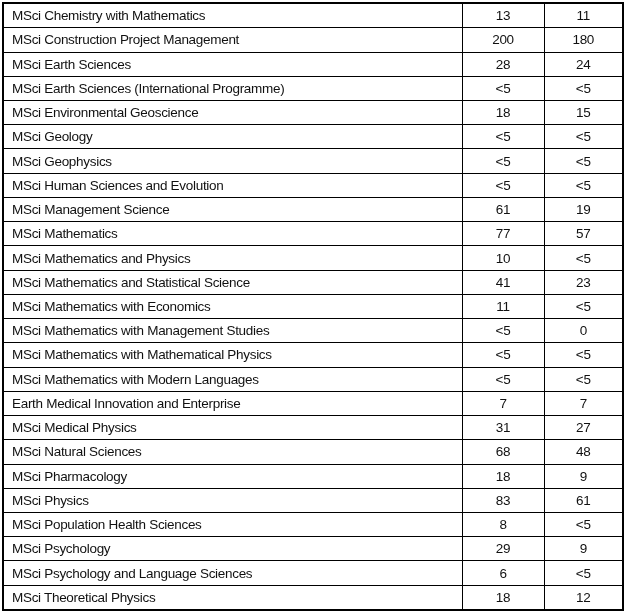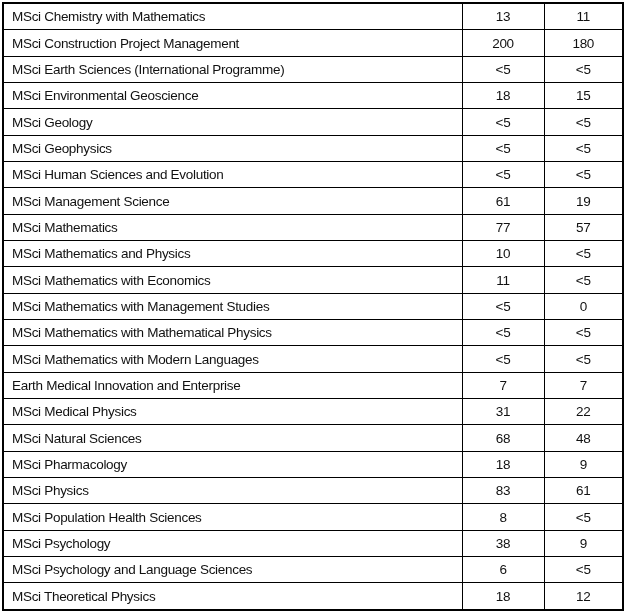--- a/index.html
+++ b/index.html
@@ -59,20 +59,25 @@
           <td class="programme-cell">MSci Chemistry with Mathematics</td>
           <td class="value-cell">13</td>
           <td class="value-cell">11</td>
         </tr>
         <tr>
           <td class="programme-cell">MSci Construction Project Management</td>
           <td class="value-cell">200</td>
           <td class="value-cell">180</td>
         </tr>
         <tr>
+          <td class="programme-cell">MSci Earth Sciences</td>
+          <td class="value-cell">28</td>
+          <td class="value-cell">24</td>
+        </tr>
+        <tr>
           <td class="programme-cell">MSci Earth Sciences (International Programme)</td>
           <td class="value-cell">&lt;5</td>
           <td class="value-cell">&lt;5</td>
         </tr>
         <tr>
           <td class="programme-cell">MSci Environmental Geoscience</td>
           <td class="value-cell">18</td>
           <td class="value-cell">15</td>
         </tr>
         <tr>
@@ -99,20 +104,25 @@
           <td class="programme-cell">MSci Mathematics</td>
           <td class="value-cell">77</td>
           <td class="value-cell">57</td>
         </tr>
         <tr>
           <td class="programme-cell">MSci Mathematics and Physics</td>
           <td class="value-cell">10</td>
           <td class="value-cell">&lt;5</td>
         </tr>
         <tr>
+          <td class="programme-cell">MSci Mathematics and Statistical Science</td>
+          <td class="value-cell">41</td>
+          <td class="value-cell">23</td>
+        </tr>
+        <tr>
           <td class="programme-cell">MSci Mathematics with Economics</td>
           <td class="value-cell">11</td>
           <td class="value-cell">&lt;5</td>
         </tr>
         <tr>
           <td class="programme-cell">MSci Mathematics with Management Studies</td>
           <td class="value-cell">&lt;5</td>
           <td class="value-cell">0</td>
         </tr>
         <tr>
@@ -126,21 +136,21 @@
           <td class="value-cell">&lt;5</td>
         </tr>
         <tr>
           <td class="programme-cell">Earth Medical Innovation and Enterprise</td>
           <td class="value-cell">7</td>
           <td class="value-cell">7</td>
         </tr>
         <tr>
           <td class="programme-cell">MSci Medical Physics</td>
           <td class="value-cell">31</td>
-          <td class="value-cell">22</td>
+          <td class="value-cell">27</td>
         </tr>
         <tr>
           <td class="programme-cell">MSci Natural Sciences</td>
           <td class="value-cell">68</td>
           <td class="value-cell">48</td>
         </tr>
         <tr>
           <td class="programme-cell">MSci Pharmacology</td>
           <td class="value-cell">18</td>
           <td class="value-cell">9</td>
@@ -150,21 +160,21 @@
           <td class="value-cell">83</td>
           <td class="value-cell">61</td>
         </tr>
         <tr>
           <td class="programme-cell">MSci Population Health Sciences</td>
           <td class="value-cell">8</td>
           <td class="value-cell">&lt;5</td>
         </tr>
         <tr>
           <td class="programme-cell">MSci Psychology</td>
-          <td class="value-cell">38</td>
+          <td class="value-cell">29</td>
           <td class="value-cell">9</td>
         </tr>
         <tr>
           <td class="programme-cell">MSci Psychology and Language Sciences</td>
           <td class="value-cell">6</td>
           <td class="value-cell">&lt;5</td>
         </tr>
         <tr>
           <td class="programme-cell">MSci Theoretical Physics</td>
           <td class="value-cell">18</td>

